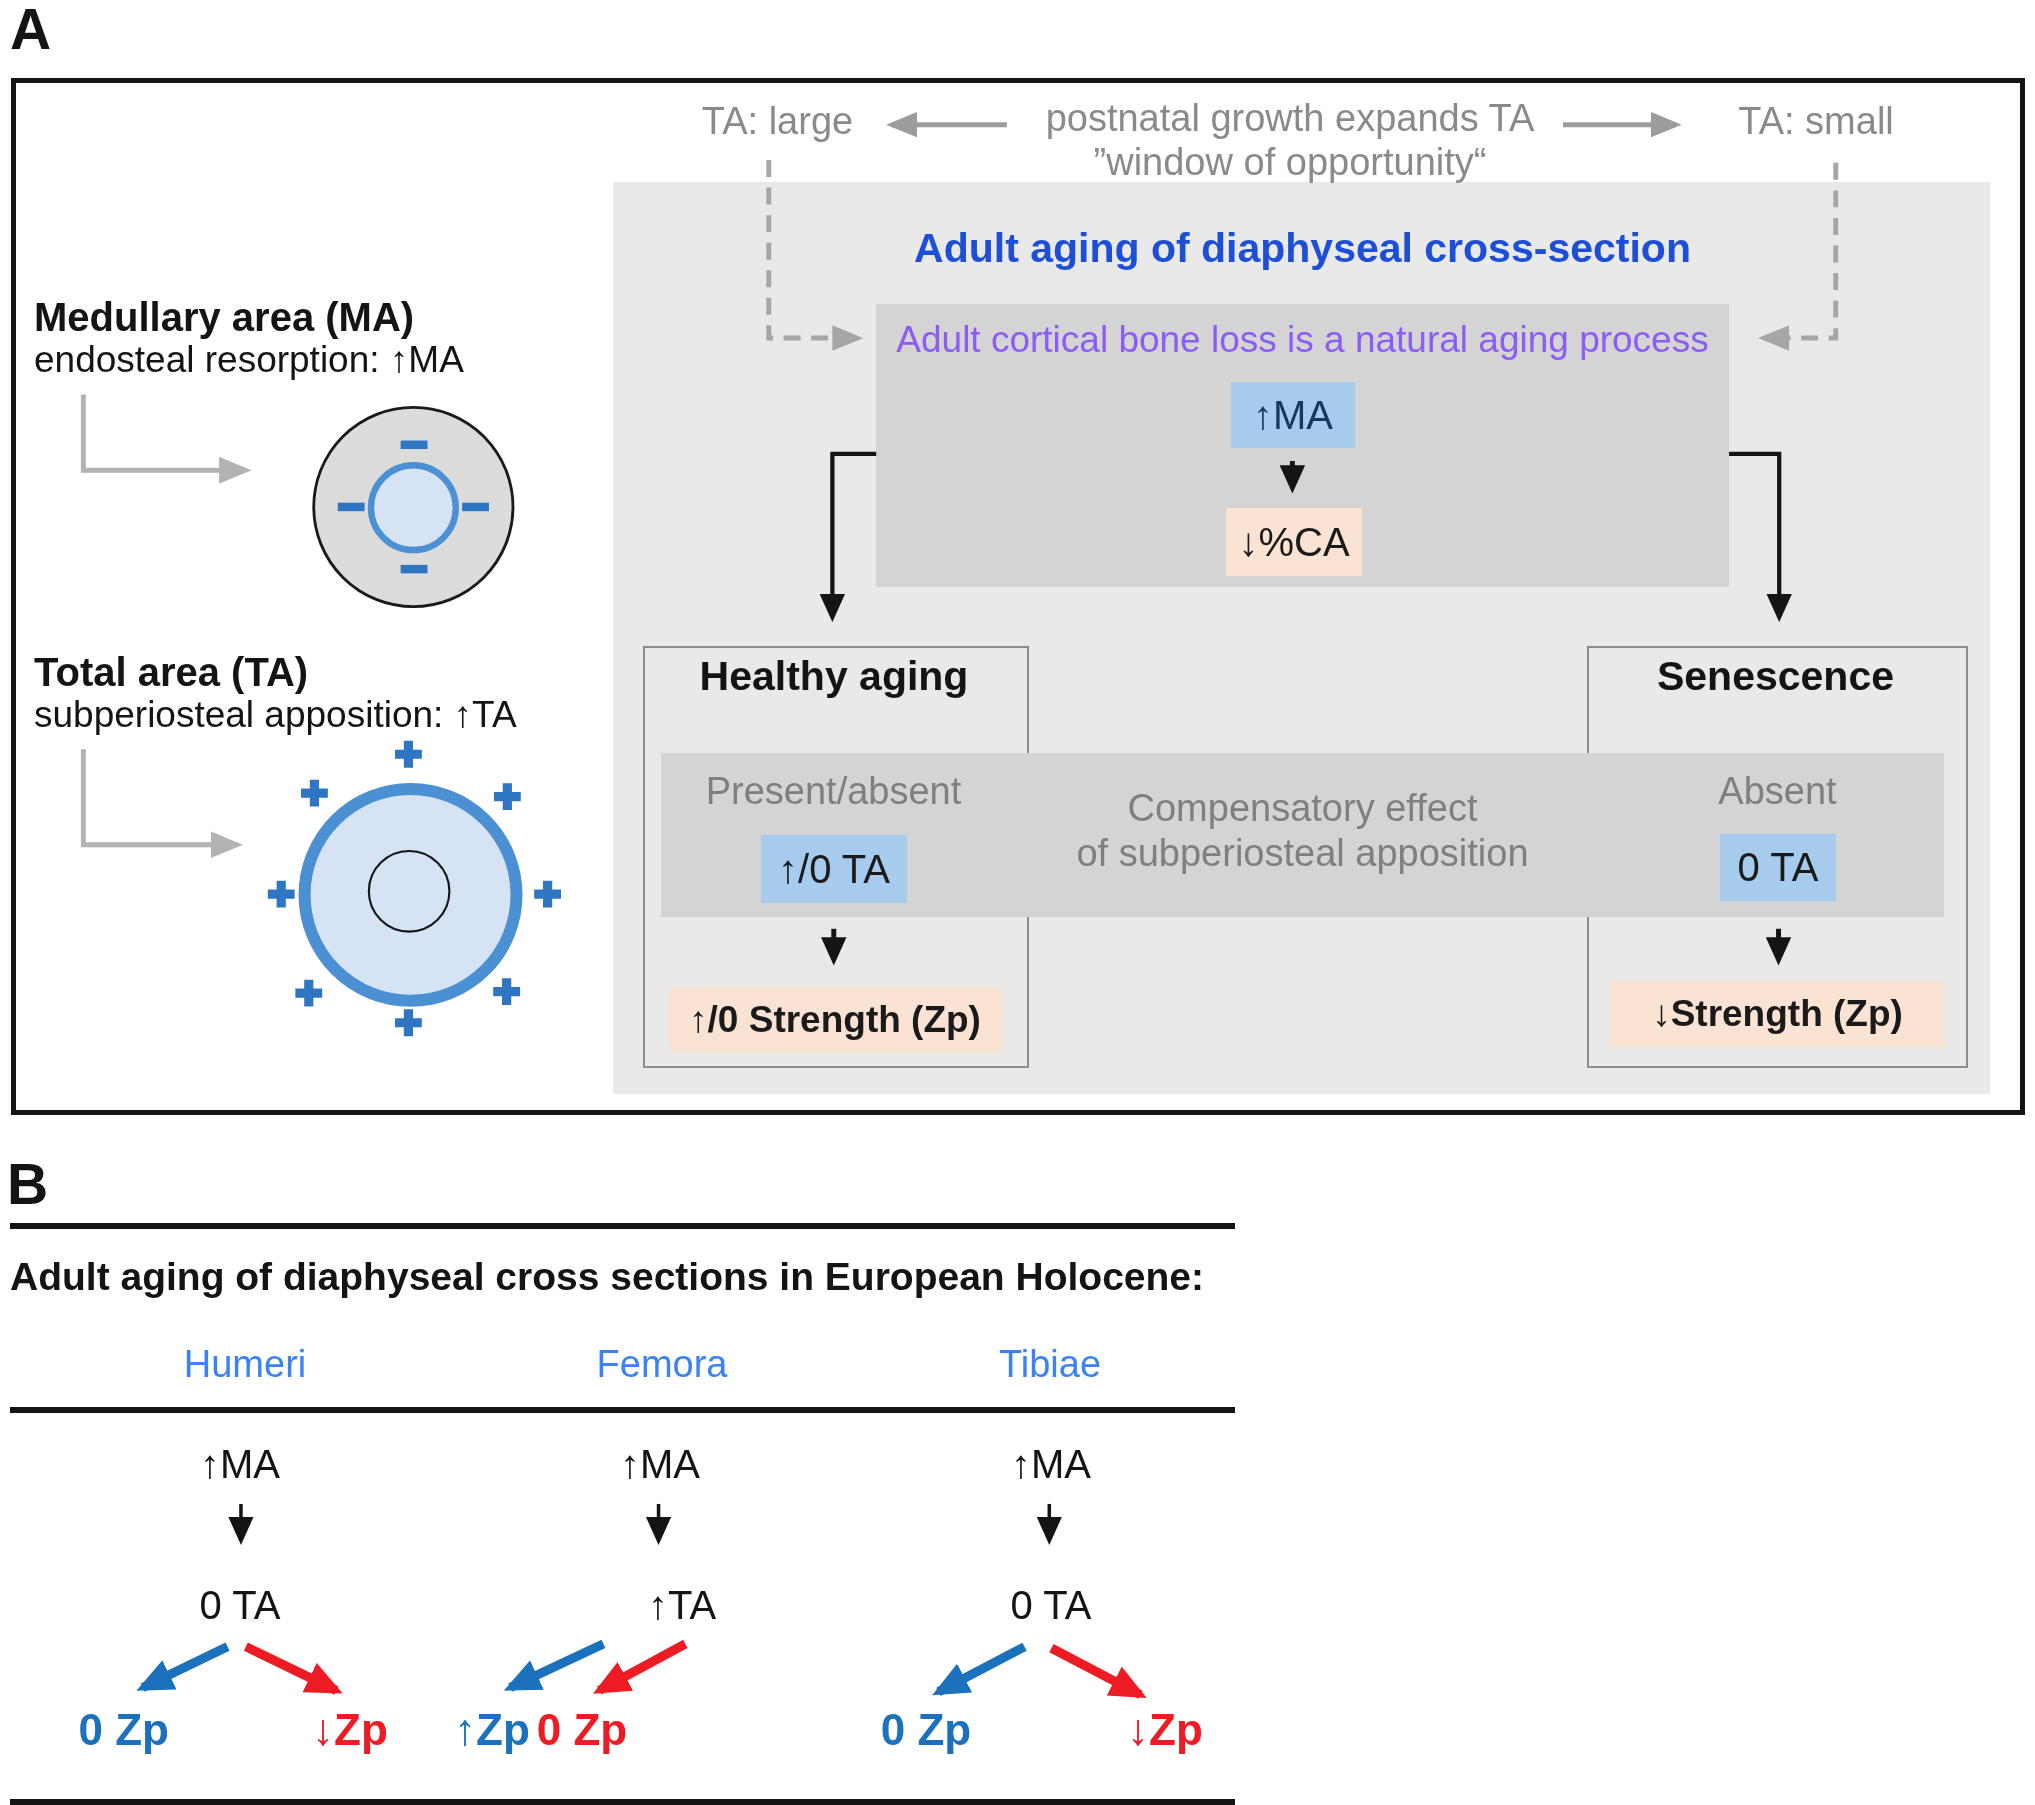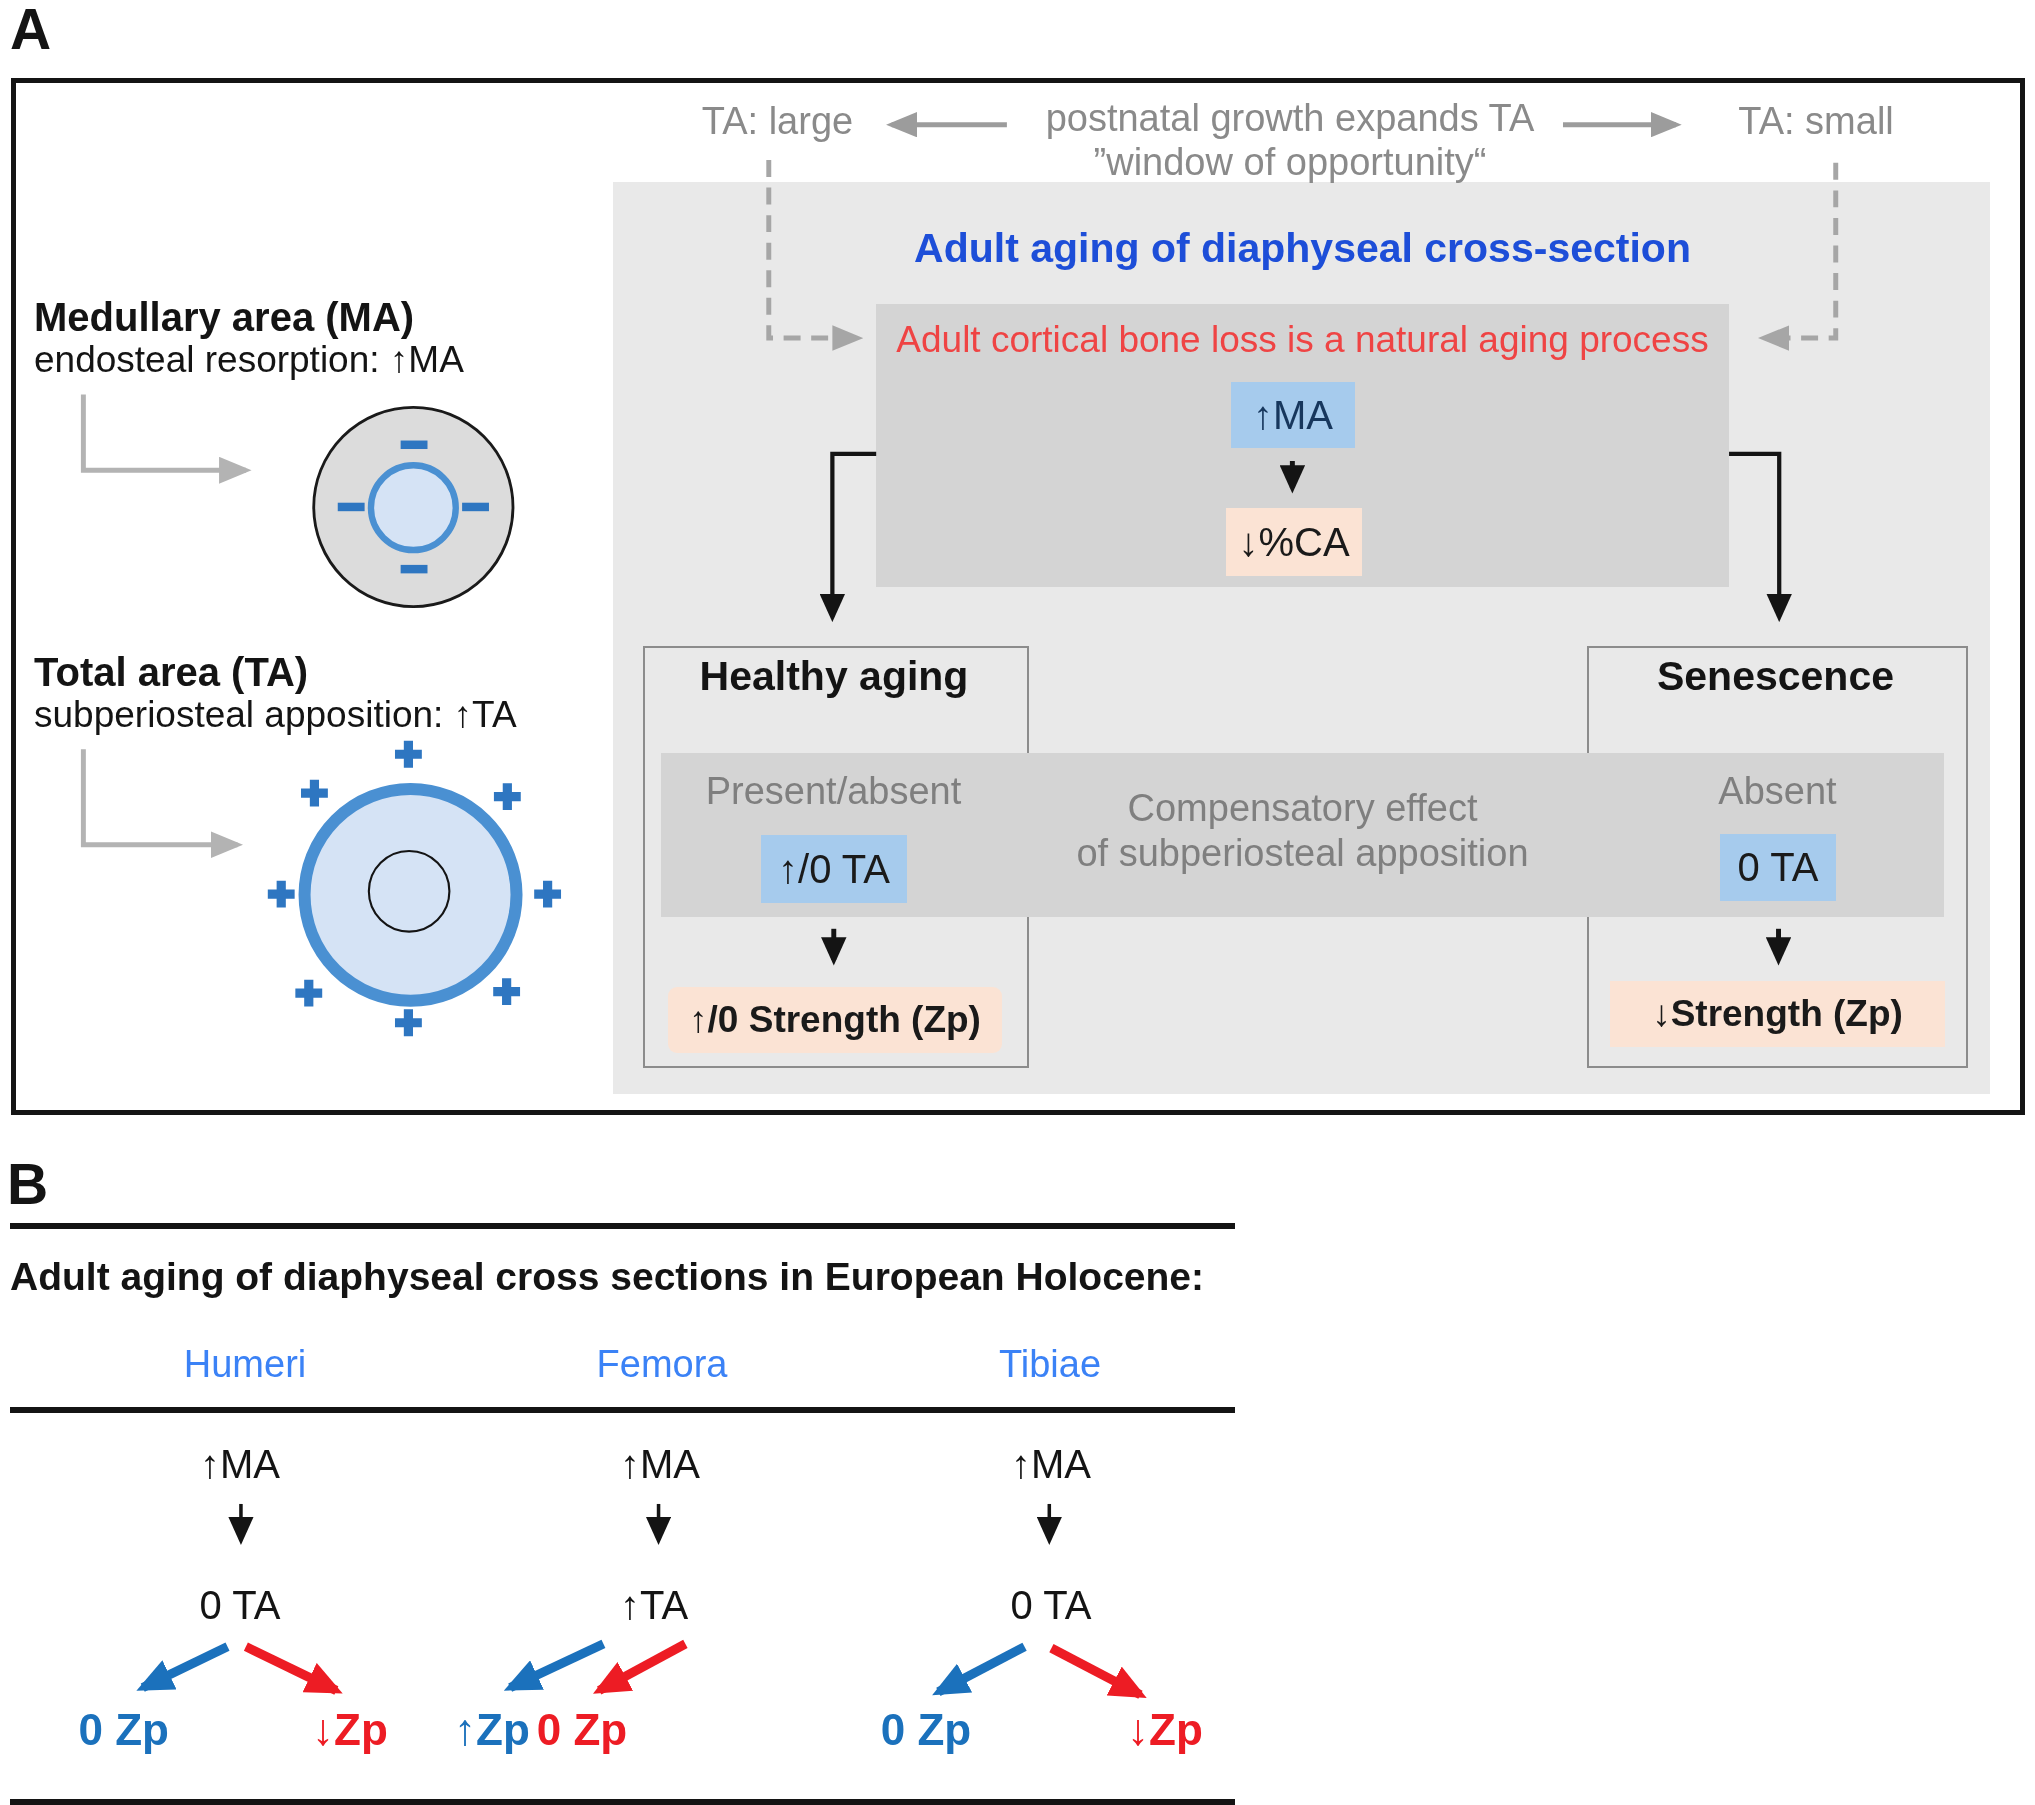--- a/index.html
+++ b/index.html
@@ -18,21 +18,21 @@
   .senescence-frame{left:1587px;top:646px;width:377px;height:418px;}
   .band{left:661px;top:753px;width:1283px;height:164px;background:#d4d4d4;}
 
   
   .svg-layer{left:0;top:0;}
 
   
   .panel-label{font-size:57px;font-weight:bold;color:#141414;line-height:1;}
   .gray-note{font-size:38px;color:#8a8a8a;line-height:1.16;}
   .title-a{font-size:41px;font-weight:bold;color:#1d4ed8;}
-  .aging-text{font-size:37px;color:#ef4444;}
+  .aging-text{font-size:37px;color:#8b5cf6;}
   .frame-title{font-size:41px;font-weight:bold;color:#141414;}
   .band-text{font-size:38px;color:#7f7f7f;line-height:1.18;}
   .chip{font-size:40px;color:#1a1a1a;}
   .chip-blue{background:#a6cbed;}
   .chip-peach{background:#fbe3d4;text-align:right;}
   .chip-navy{color:#17375d;}
   .chip-bold{font-weight:bold;font-size:37px;}
   .side-title{font-size:40px;font-weight:bold;color:#141414;}
   .side-sub{font-size:37px;color:#141414;}
   .b-title{font-size:39px;font-weight:bold;color:#141414;}
@@ -197,21 +197,21 @@
   <div class="abs b-header ctr nowrap" style="left:556px;top:1343px;width:212px;">Femora</div>
   <div class="abs b-header ctr nowrap" style="left:944px;top:1343px;width:212px;">Tibiae</div>
 
   <div class="abs hline" style="left:10px;top:1407px;width:1225px;"></div>
 
   <div class="abs b-node ctr nowrap" style="left:134px;top:1442px;width:212px;">↑MA</div>
   <div class="abs b-node ctr nowrap" style="left:554px;top:1442px;width:212px;">↑MA</div>
   <div class="abs b-node ctr nowrap" style="left:945px;top:1442px;width:212px;">↑MA</div>
 
   <div class="abs b-node ctr nowrap" style="left:134px;top:1583px;width:212px;">0 TA</div>
-  <div class="abs b-node ctr nowrap" style="left:548px;top:1583px;width:212px;text-align:right;">↑TA</div>
+  <div class="abs b-node ctr nowrap" style="left:576px;top:1583px;width:212px;text-align:right;">↑TA</div>
   <div class="abs b-node ctr nowrap" style="left:945px;top:1583px;width:212px;">0 TA</div>
 
   <div class="abs b-zp zp-blue ctr nowrap" style="left:17.7px;top:1705px;width:212px;">0 Zp</div>
   <div class="abs b-zp zp-red ctr nowrap" style="left:244px;top:1705px;width:212px;">↓Zp</div>
   <div class="abs b-zp zp-blue ctr nowrap" style="left:386px;top:1705px;width:212px;">↑Zp</div>
   <div class="abs b-zp zp-red ctr nowrap" style="left:476px;top:1705px;width:212px;">0 Zp</div>
   <div class="abs b-zp zp-blue ctr nowrap" style="left:820px;top:1705px;width:212px;">0 Zp</div>
   <div class="abs b-zp zp-red ctr nowrap" style="left:1059px;top:1705px;width:212px;">↓Zp</div>
 
   <div class="abs hline" style="left:10px;top:1799px;width:1225px;"></div>

